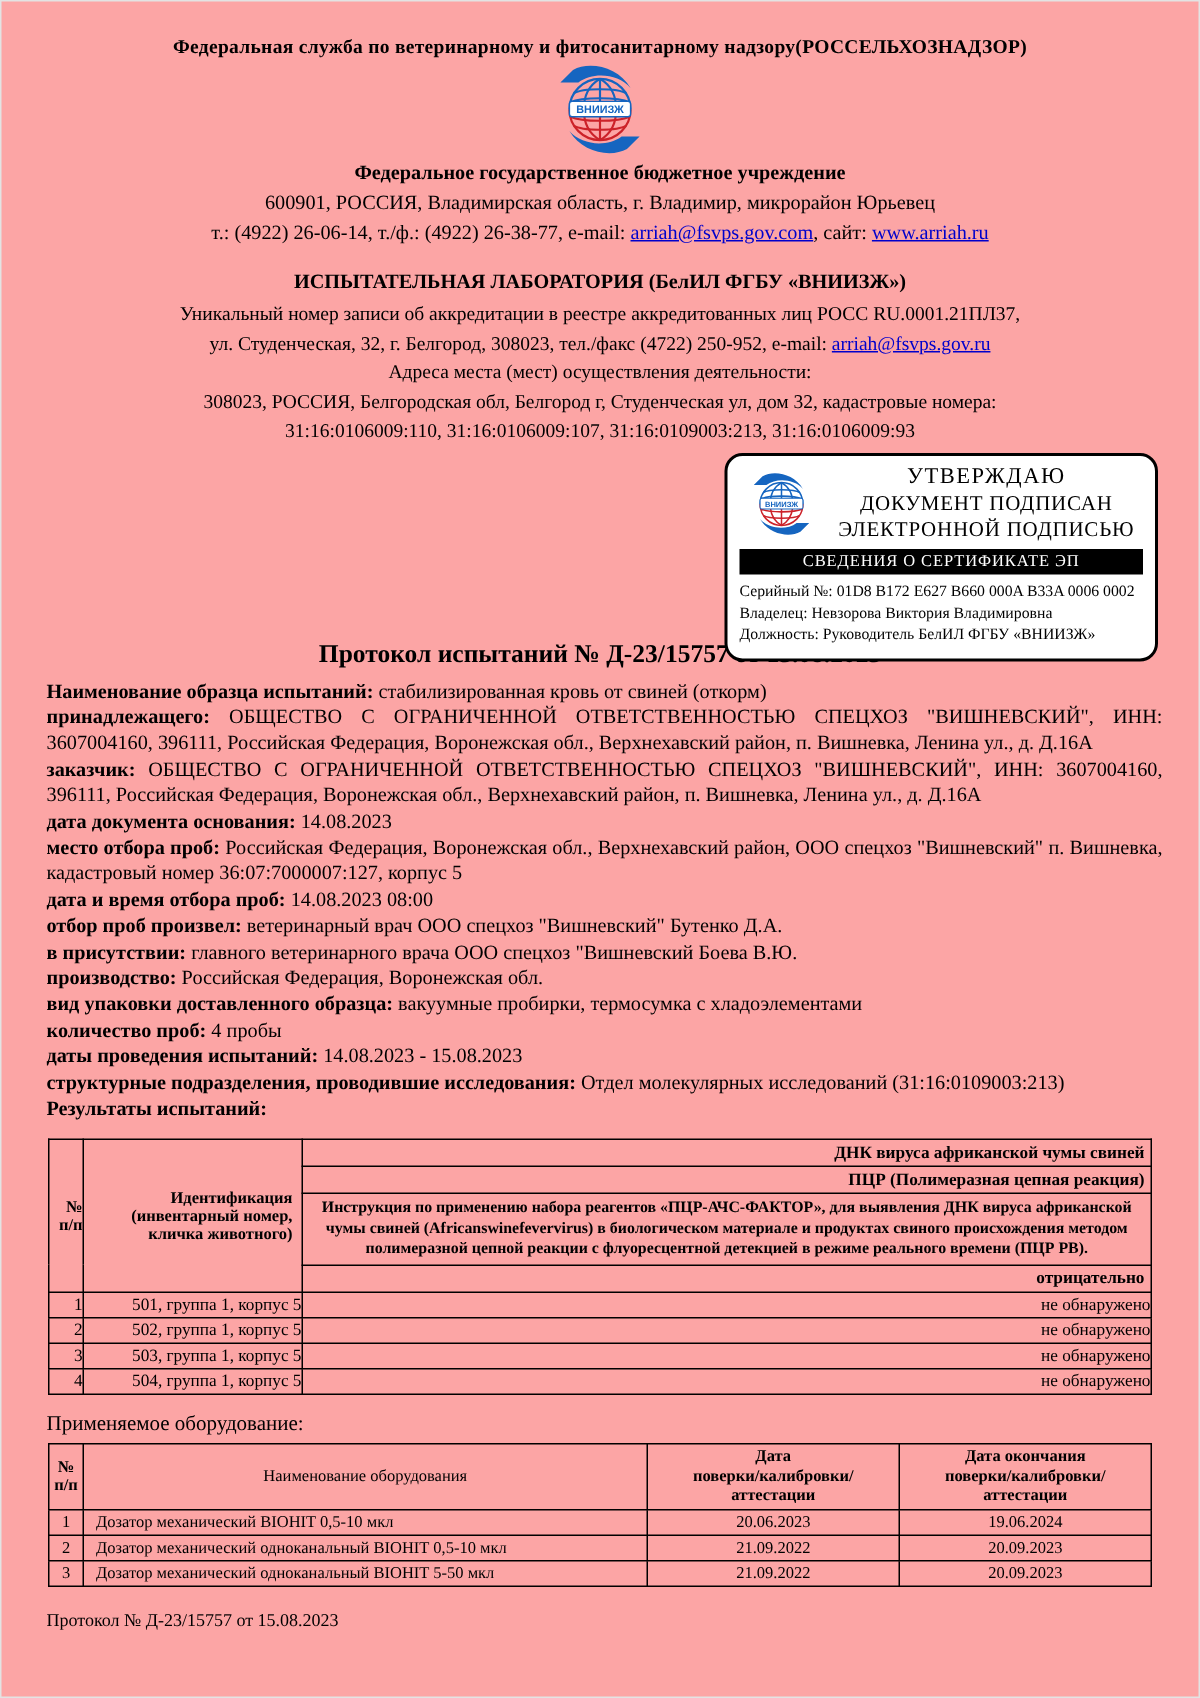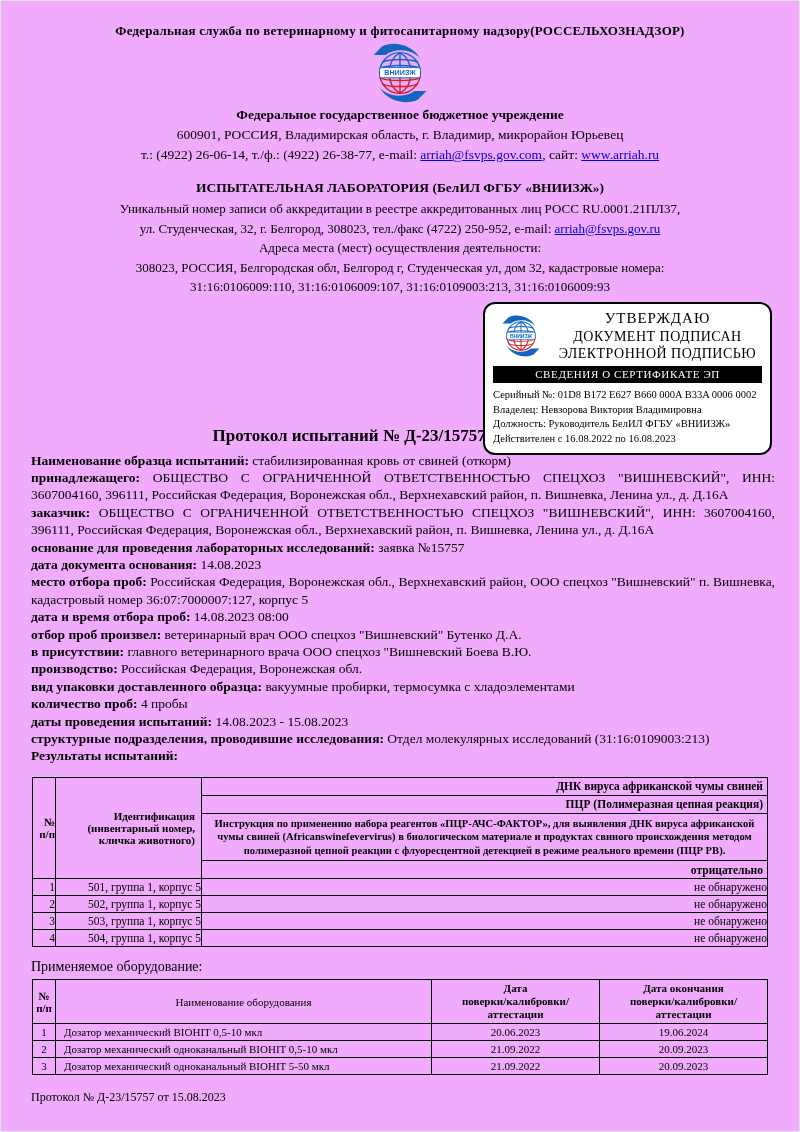--- a/index.html
+++ b/index.html
@@ -1,18 +1,18 @@
 <!DOCTYPE html>
 <html><head>
 <meta charset="utf-8">
 <style>
   * { margin:0; padding:0; box-sizing:border-box; }
   html,body { width:800px; height:1132px; background:#fff; }
   body { font-family:"Liberation Serif", serif; color:#000; position:relative; overflow:hidden; }
-  .page { position:absolute; inset:0; border:1px solid #e3e3e3; background:#f0abfc; }
+  .page { position:absolute; inset:0; border:1px solid #e3e3e3; background:#fca5a5; }
   .center { text-align:center; }
   .agency { font-weight:bold; font-size:13px; padding-top:22px; letter-spacing:.2px; }
   .logo { display:block; margin:4px auto 2px; width:106px; height:60px; }
   .orgline { font-size:13.5px; line-height:20px; }
   .bold { font-weight:bold; }
   a.link { color:#0000cc; text-decoration:underline; cursor:pointer; }
   .labblock { margin-top:12px; }
   .labname { font-weight:bold; font-size:13.5px; line-height:22px; }
   .labline { font-size:13px; line-height:19.5px; }
 
@@ -120,30 +120,28 @@
       <div class="stamp-head">
         <div class="stamp-approve">УТВЕРЖДАЮ</div>
         <div class="stamp-signed">ДОКУМЕНТ ПОДПИСАН</div>
         <div class="stamp-signed">ЭЛЕКТРОННОЙ ПОДПИСЬЮ</div>
       </div>
     </div>
     <div class="stamp-bar">СВЕДЕНИЯ О СЕРТИФИКАТЕ ЭП</div>
     <div class="stamp-line">Серийный №: 01D8 B172 E627 B660 000A B33A 0006 0002</div>
     <div class="stamp-line">Владелец: Невзорова Виктория Владимировна</div>
     <div class="stamp-line">Должность: Руководитель БелИЛ ФГБУ «ВНИИЗЖ»</div>
-    <div class="stamp-line">Действителен с 16.08.2022 по 16.08.2023</div>
   </div>
 
   <div class="doc-title">Протокол испытаний № Д-23/15757 от 15.08.2023</div>
 
   <div class="fields">
     <p class="field"><b>Наименование образца испытаний:</b> <span>стабилизированная кровь от свиней (откорм)</span></p>
     <p class="field"><b>принадлежащего:</b> <span>ОБЩЕСТВО С ОГРАНИЧЕННОЙ ОТВЕТСТВЕННОСТЬЮ СПЕЦХОЗ "ВИШНЕВСКИЙ", ИНН: 3607004160, 396111, Российская Федерация, Воронежская обл., Верхнехавский район, п. Вишневка, Ленина ул., д. Д.16А</span></p>
     <p class="field"><b>заказчик:</b> <span>ОБЩЕСТВО С ОГРАНИЧЕННОЙ ОТВЕТСТВЕННОСТЬЮ СПЕЦХОЗ "ВИШНЕВСКИЙ", ИНН: 3607004160, 396111, Российская Федерация, Воронежская обл., Верхнехавский район, п. Вишневка, Ленина ул., д. Д.16А</span></p>
-    <p class="field"><b>основание для проведения лабораторных исследований:</b> <span>заявка №15757</span></p>
     <p class="field"><b>дата документа основания:</b> <span>14.08.2023</span></p>
     <p class="field"><b>место отбора проб:</b> <span>Российская Федерация, Воронежская обл., Верхнехавский район, ООО спецхоз "Вишневский" п. Вишневка, кадастровый номер 36:07:7000007:127, корпус 5</span></p>
     <p class="field"><b>дата и время отбора проб:</b> <span>14.08.2023 08:00</span></p>
     <p class="field"><b>отбор проб произвел:</b> <span>ветеринарный врач ООО спецхоз "Вишневский" Бутенко Д.А.</span></p>
     <p class="field"><b>в присутствии:</b> <span>главного ветеринарного врача ООО спецхоз "Вишневский Боева В.Ю.</span></p>
     <p class="field"><b>производство:</b> <span>Российская Федерация, Воронежская обл.</span></p>
     <p class="field"><b>вид упаковки доставленного образца:</b> <span>вакуумные пробирки, термосумка с хладоэлементами</span></p>
     <p class="field"><b>количество проб:</b> <span>4 пробы</span></p>
     <p class="field"><b>даты проведения испытаний:</b> <span>14.08.2023 - 15.08.2023</span></p>
     <p class="field"><b>структурные подразделения, проводившие исследования:</b> <span>Отдел молекулярных исследований (31:16:0109003:213)</span></p>

